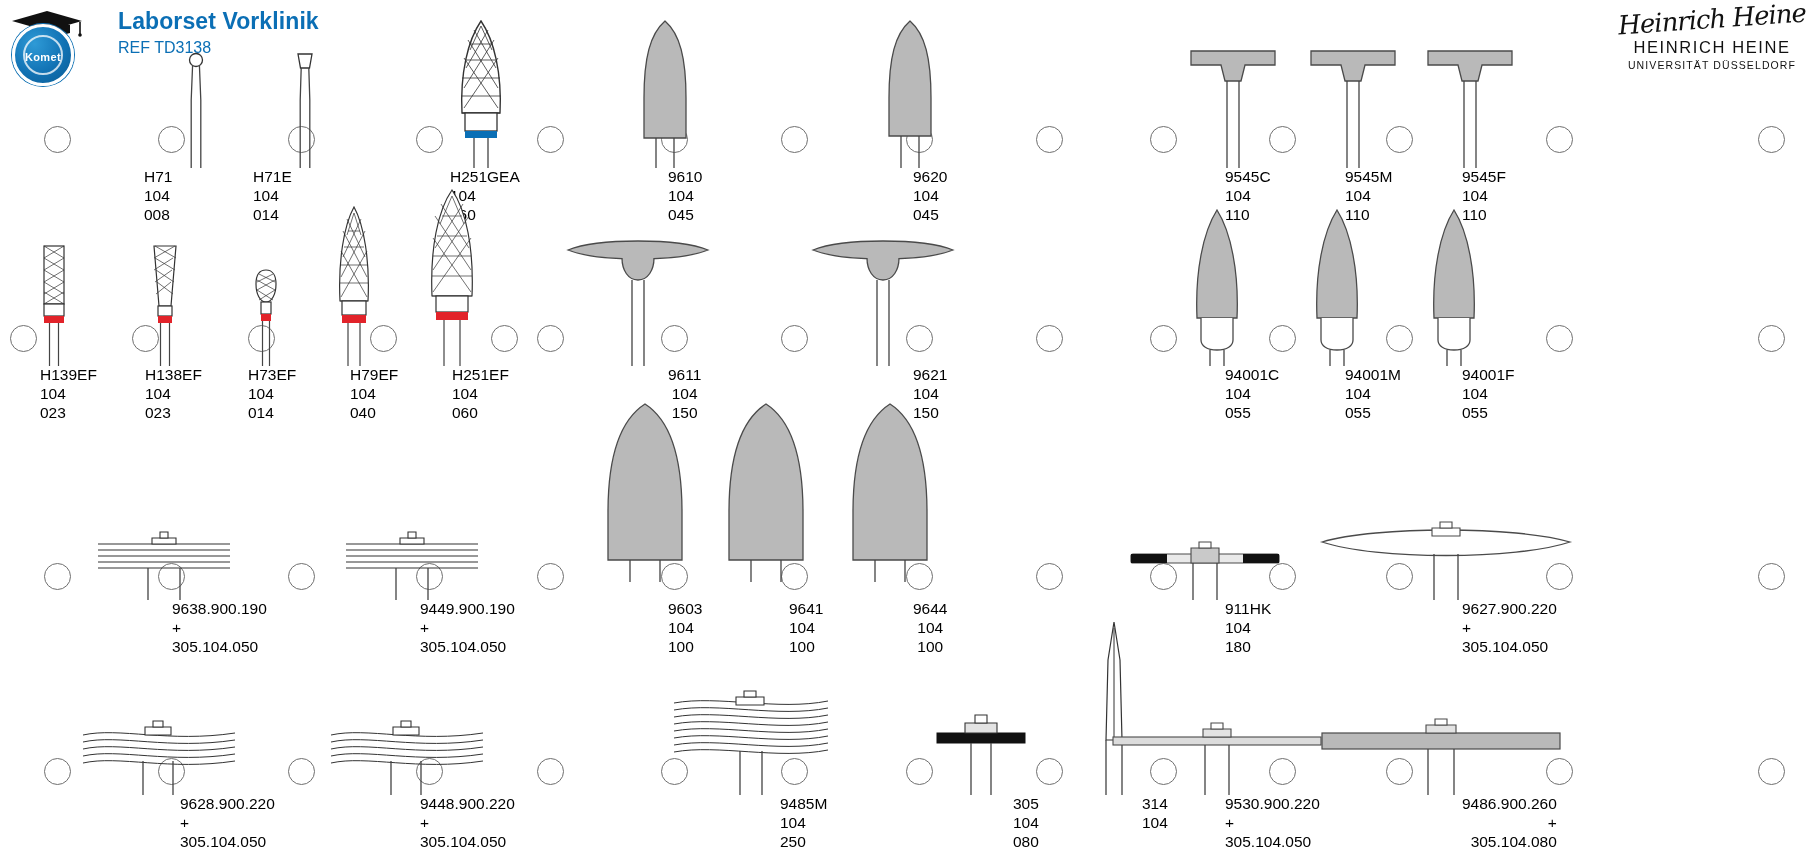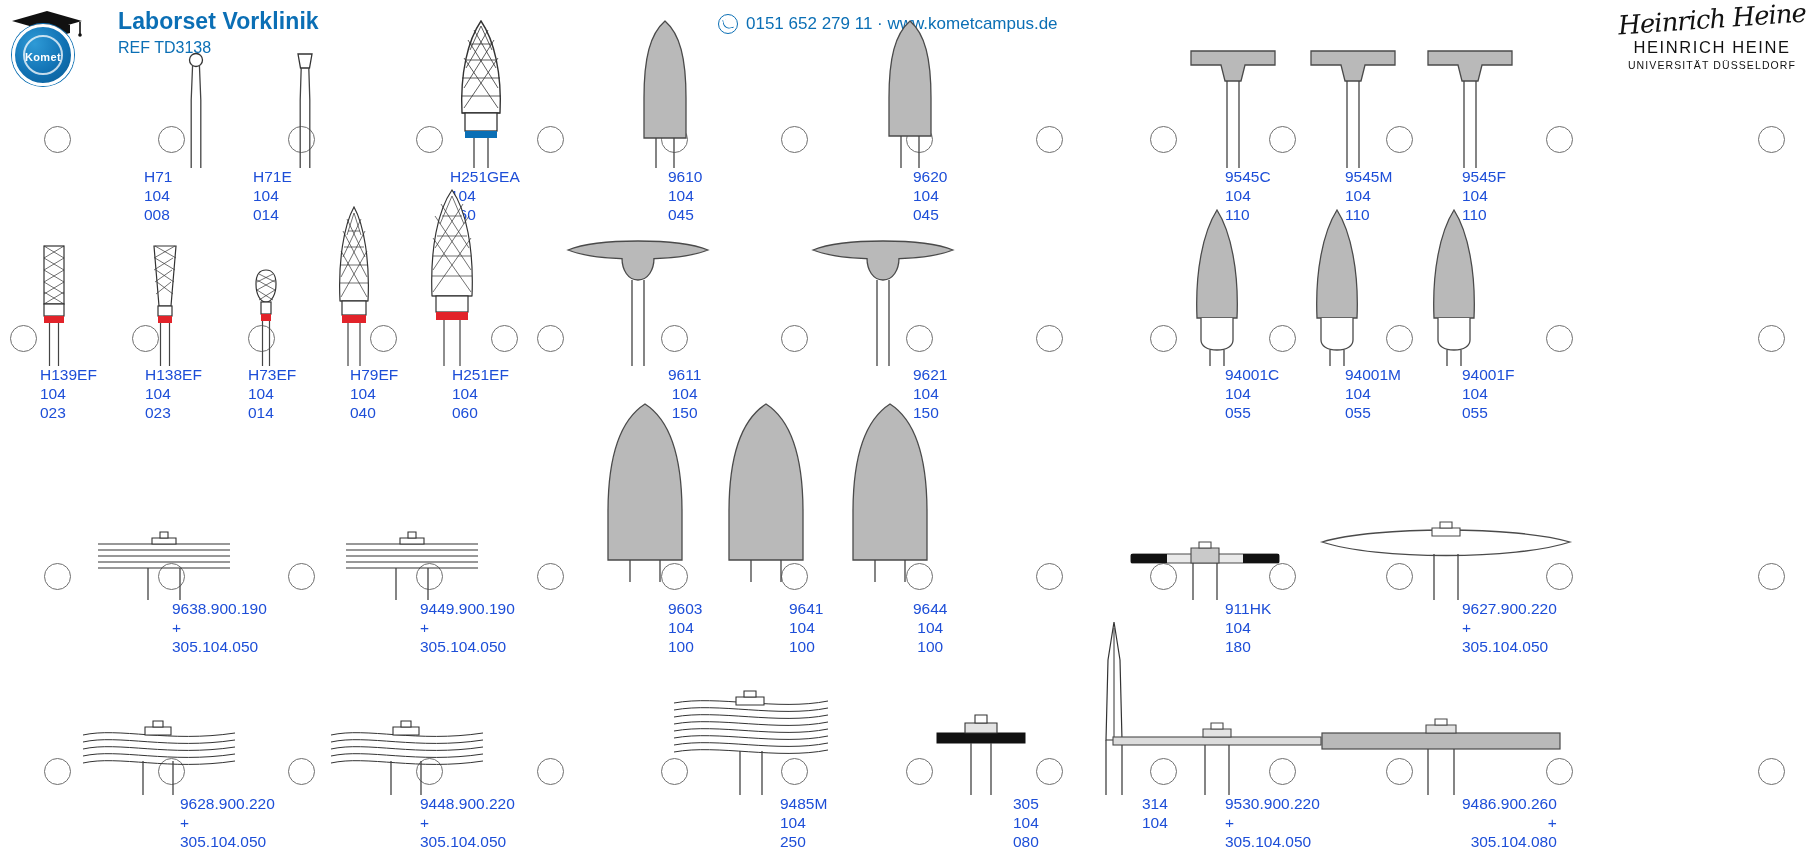--- a/index.html
+++ b/index.html
@@ -90,21 +90,21 @@
     background: #fff;
   }
 
   .item { position: absolute; }
   .art {
     position: absolute; left: 50%; transform: translateX(-50%); bottom: 100%;
   }
   .labels {
     position: absolute; left: 50%; transform: translateX(-50%);
     top: 0; text-align: center; white-space: nowrap;
-    font-size: 15.5px; color: #1d4ed8; line-height: 1.22;
+    font-size: 15.5px; color: #000000; line-height: 1.22;
   }
   .labels .l0 { font-size: 15.5px; }
   .labels .l1, .labels .l2 { font-size: 15.5px; }
 
   svg { display: block; overflow: visible; }
 </style>
 </head>
 <body>
 
 <div id="page">
@@ -121,24 +121,20 @@
       <div class="circle">
         <div class="brandtext">Komet</div>
       </div>
     </div>
 
     <div class="title-block">
       <div class="title-main">Laborset Vorklinik</div>
       <div class="title-ref">REF TD3138</div>
     </div>
 
-    <div class="contact">
-      <span class="wa"></span>
-      <span>0151 652 279 11 · www.kometcampus.de</span>
-    </div>
 
     <div class="uni">
       <div class="sig">Heinrich Heine</div>
       <div class="n1">HEINRICH HEINE</div>
       <div class="n2">UNIVERSITÄT DÜSSELDORF</div>
     </div>
   </div>
 
   <div class="holes">
 

